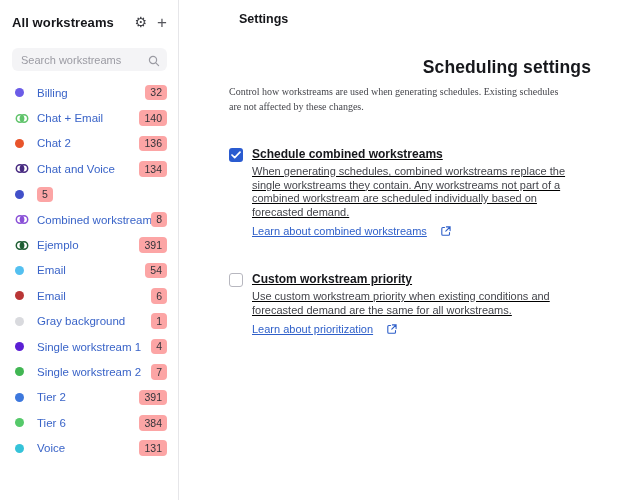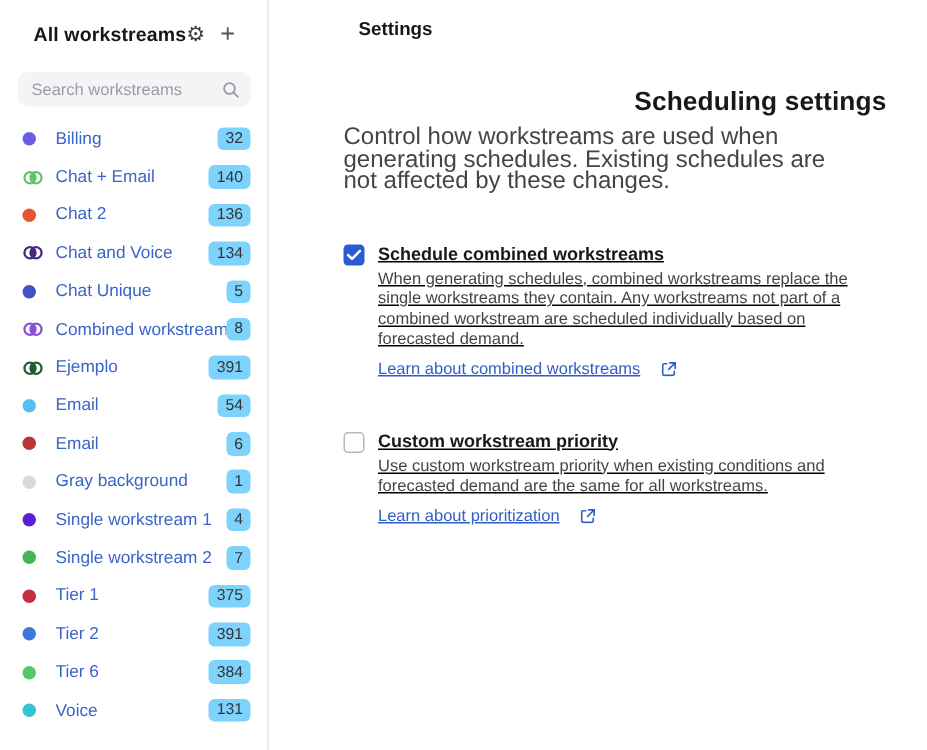--- a/index.html
+++ b/index.html
@@ -3,48 +3,48 @@
 <meta charset="utf-8">
 <style>
   * { margin:0; padding:0; box-sizing:border-box; }
   html,body { width:618px; height:500px; overflow:hidden; background:#ffffff;
               font-family:"Liberation Sans", sans-serif; }
   .app { display:flex; width:618px; height:500px; }
 
   
   .sidebar { width:179px; min-width:179px; height:100%; border-right:1px solid #e6e6e9;
              padding:12px 11px 0 12px; background:#fff; }
-  .sb-header { display:flex; align-items:center; justify-content:center; height:20px; }
+  .sb-header { display:flex; align-items:center; justify-content:space-between; height:20px; }
   .sb-title { font-size:13px; font-weight:bold; color:#15161a; letter-spacing:.1px; }
   .sb-actions { display:flex; align-items:center; gap:10px; }
   .gear { font-size:14px; color:#3e3f45; line-height:1; cursor:pointer; }
   .plus { font-size:17px; font-weight:300; color:#55565c; line-height:1; cursor:pointer; }
 
   .search { position:relative; margin-top:16px; }
   .search input { width:100%; height:23px; background:#f4f4f6; border:none; border-radius:6px;
                   padding:0 24px 0 9px; font-size:11px; color:#333; outline:none;
                   font-family:"Liberation Sans", sans-serif; }
   .search input::placeholder { color:#9b9ba3; }
   .search .mag { position:absolute; right:7px; top:5px; }
 
   .ws-list { list-style:none; margin-top:9px; }
   .ws-row { display:flex; align-items:center; height:25.4px; cursor:pointer; }
   .ws-ic { width:15px; display:flex; align-items:center; justify-content:flex-start;
            margin-left:3px; margin-right:7px; }
   .dot { width:9px; height:9px; border-radius:50%; display:inline-block; }
   .ws-label { flex:1; font-size:11.5px; color:#3a64c8; white-space:nowrap; overflow:hidden; }
-  .ws-count { background:#7dd3fc; color:#33343a; font-size:10.5px; border-radius:4px;
+  .ws-count { background:#fca5a5; color:#33343a; font-size:10.5px; border-radius:4px;
               padding:2.5px 5px; min-width:14px; text-align:center; line-height:1; }
 
   
   .main { flex:1; padding:12px 0 0 20px; }
   .top-title { font-size:12.5px; font-weight:bold; color:#15161a;margin-left:40px; }
   .content { margin-left:30px; margin-top:31px; width:362px; }
   .content h1 { font-size:17.5px; font-weight:bold; color:#17181c; letter-spacing:.1px;text-align:right; }
-  .page-desc { margin-top:7px; font-size:16px; line-height:14.5px; color:#44454b; max-width:340px; }
+  .page-desc { margin-top:7px; font-size:10px; line-height:14.5px; color:#44454b; max-width:340px;font-family:Liberation Serif, serif; }
 
   .setting { display:flex; margin-top:33px;text-decoration:underline; }
   .checkbox { width:14px; height:14px; border-radius:3px; margin-top:1px; flex:none;
               cursor:pointer; display:flex; align-items:center; justify-content:center; }
   .checkbox.checked { background:#2a5bd0; }
   .checkbox.unchecked { background:#fff; border:1px solid #b7b7bf; }
   .setting-body { margin-left:9px; }
   .setting-label { font-size:12px; font-weight:bold; color:#17181c; }
   .setting-desc { margin-top:4px; font-size:11px; line-height:13.5px; color:#44454b; max-width:345px; }
   .learn-link { display:inline-flex; align-items:center; gap:14px; margin-top:6px;
@@ -113,21 +113,20 @@
             </svg>
           </span>
     <span class="ws-label">Chat and Voice</span>
     <span class="ws-count">134</span>
   </li>
 
   <li class="ws-row">
     <span class="ws-ic">
             <span class="dot" style="background: rgb(66, 80, 201);"></span>
           </span>
-    <span class="ws-label">Chat Unique</span>
     <span class="ws-count">5</span>
   </li>
 
   <li class="ws-row">
     <span class="ws-ic">
             <svg width="14" height="11" viewBox="0 0 14 11">
               <circle cx="5" cy="5.5" r="3.7" fill="none" stroke="#8a50d7" stroke-width="1.5"></circle>
               <circle cx="9" cy="5.5" r="3.7" fill="none" stroke="#8a50d7" stroke-width="1.5"></circle>
               <ellipse cx="7" cy="5.5" rx="1.5" ry="2.9" fill="#8a50d7"></ellipse>
             </svg>
@@ -181,27 +180,20 @@
   </li>
 
   <li class="ws-row">
     <span class="ws-ic">
             <span class="dot" style="background: rgb(65, 182, 83);"></span>
           </span>
     <span class="ws-label">Single workstream 2</span>
     <span class="ws-count">7</span>
   </li>
 
-  <li class="ws-row">
-    <span class="ws-ic">
-            <span class="dot" style="background: rgb(194, 47, 68);"></span>
-          </span>
-    <span class="ws-label">Tier 1</span>
-    <span class="ws-count">375</span>
-  </li>
 
   <li class="ws-row">
     <span class="ws-ic">
             <span class="dot" style="background: rgb(61, 120, 221);"></span>
           </span>
     <span class="ws-label">Tier 2</span>
     <span class="ws-count">391</span>
   </li>
 
   <li class="ws-row">

